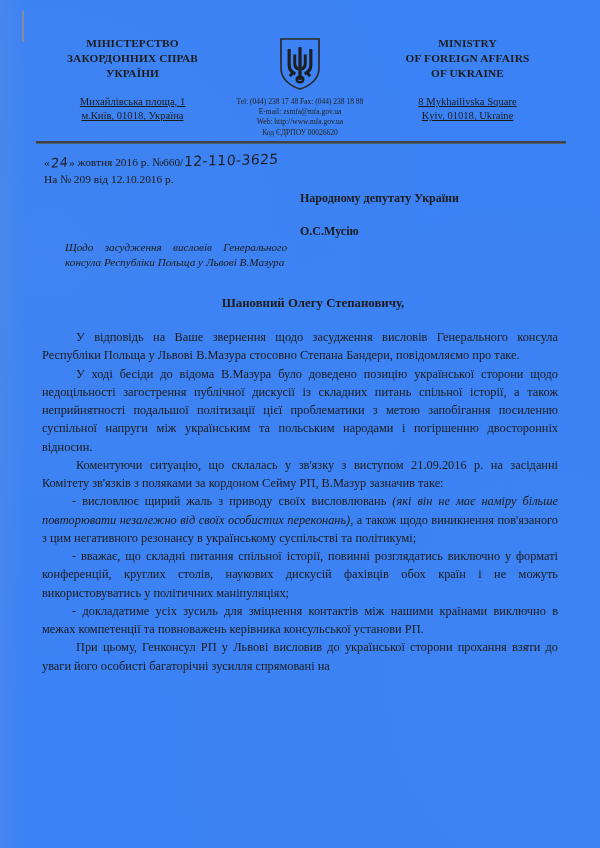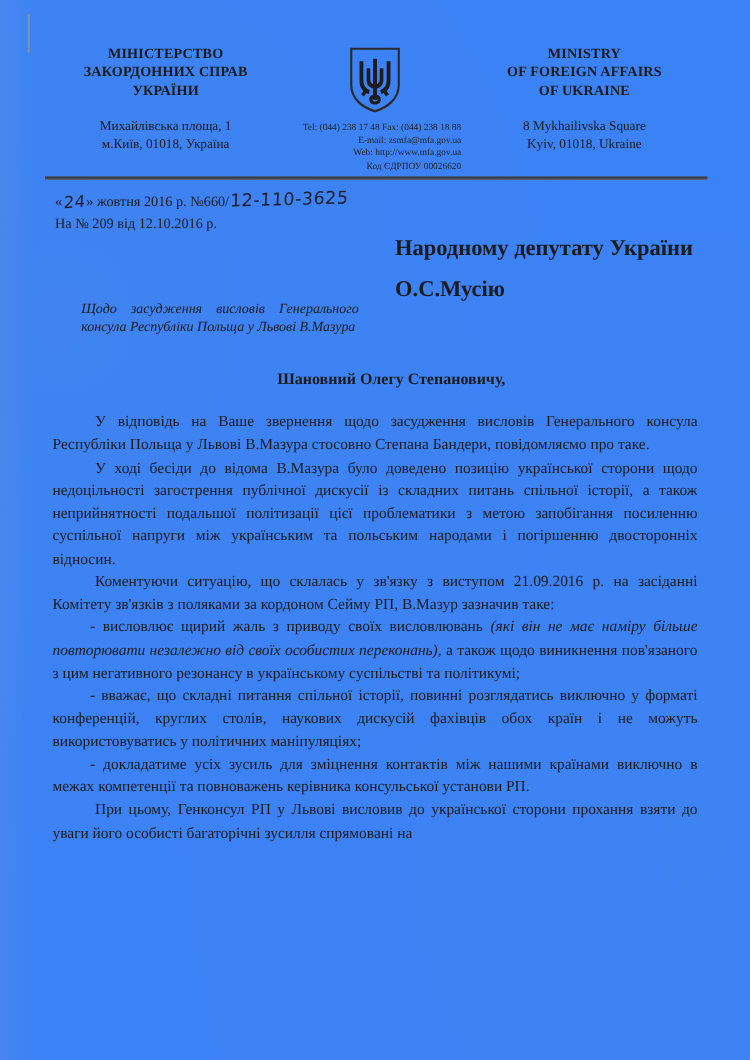--- a/index.html
+++ b/index.html
@@ -63,29 +63,29 @@
     font-weight: bold;
     font-size: 11.3px;
     line-height: 15.2px;
     letter-spacing: 0.15px;
     text-transform: uppercase;
   }
   .org-addr {
     margin-top: 13px;
     font-size: 10.6px;
     line-height: 14.6px;
+    text-decoration: underline;
   }
   .org-addr div { white-space: nowrap; }
   .contacts {
     margin-top: 3px;
     font-size: 7.5px;
     line-height: 10.2px;
     white-space: nowrap;
     color: #23231f;
-    text-align: right;
   }
   .emblem {
     width: 44px;
     height: 54px;
     margin: 0 auto 6px auto;
     display: block;
   }
   .rule {
     position: absolute;
     left: 36px;
@@ -122,25 +122,25 @@
   .hand-ref {
     display: inline-block;
     transform: rotate(-1.5deg) skewX(-5deg);
     margin-left: 1px;
     vertical-align: 1px;
   }
 
   
   .addressee {
     position: absolute;
-    left: 316px;
+    left: 300px;
     top: 190px;
     width: 266px;
     font-weight: bold;
-    font-size: 18px;
+    font-size: 12px;
     line-height: 17px;
   }
   .addressee .who { margin-top: 16px; }
 
   
   .subject {
     position: absolute;
     left: 52px;
     top: 240px;
     width: 222px;

